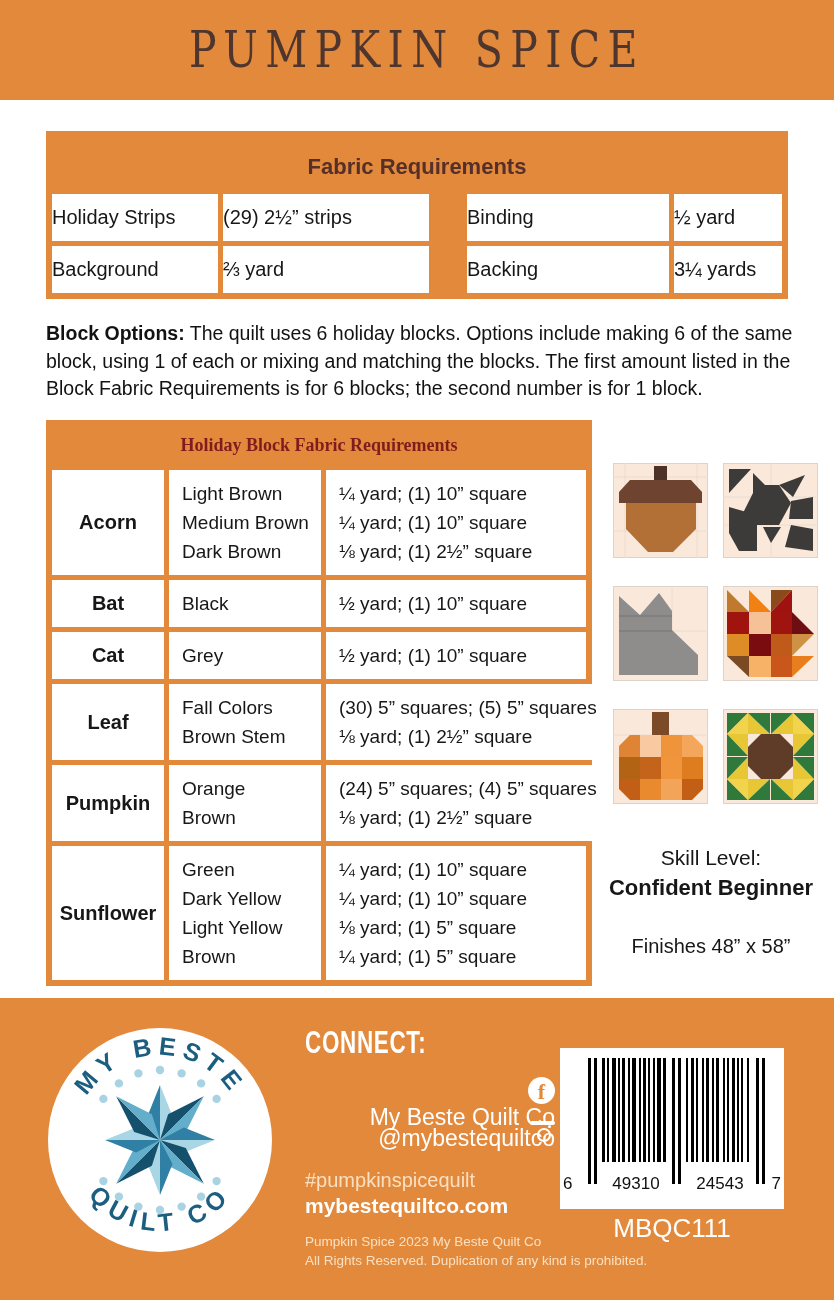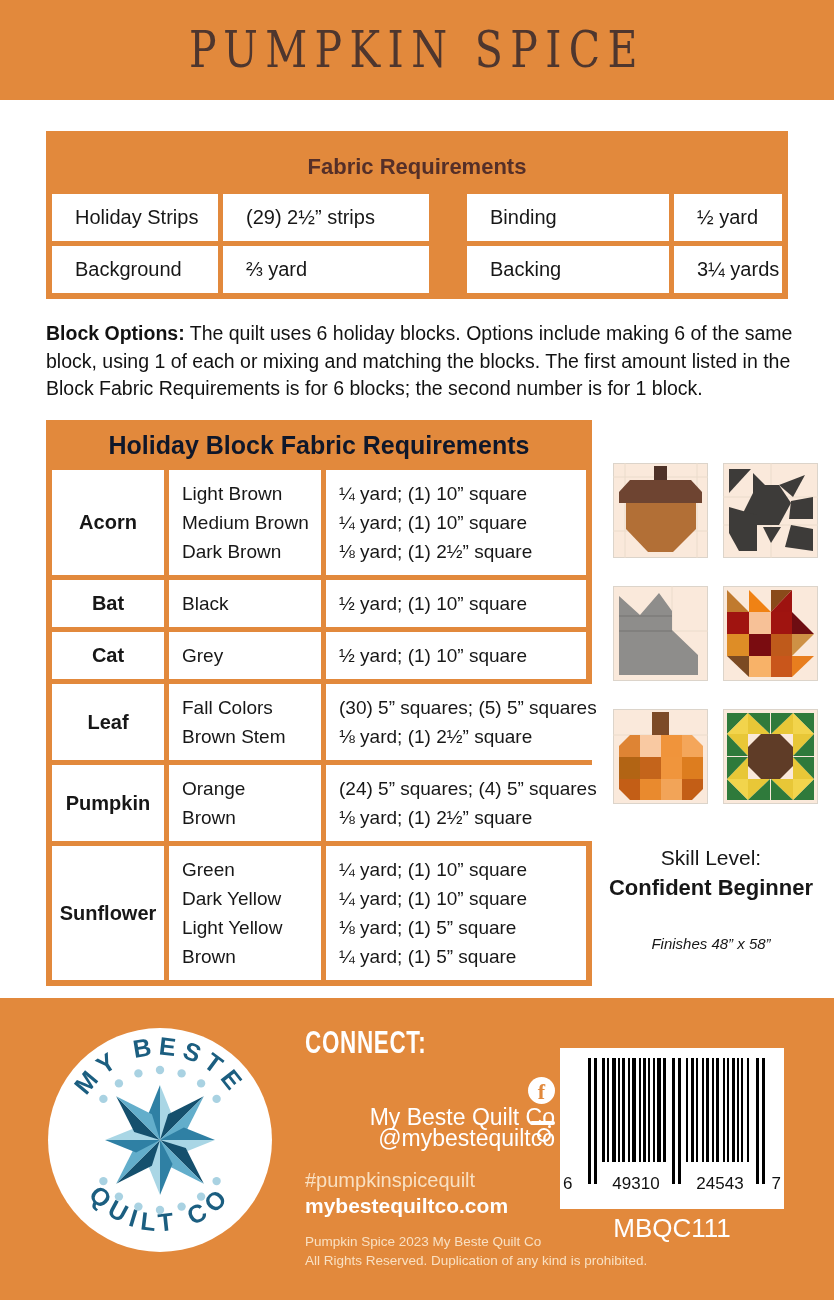--- a/index.html
+++ b/index.html
@@ -16,51 +16,51 @@
   .title { font-family:"DejaVu Serif", serif; font-weight:400; font-size:50px;
     color:#4E362E; letter-spacing:9px; transform:scaleX(0.82); transform-origin:center;
     white-space:nowrap; }
 
   
   .fr-table { position:absolute; left:46px; top:131px; width:742px; background:#E2893C; }
   .tbl-header { height:55px; display:flex; align-items:center; justify-content:center;
     color:#552F28; font-weight:bold; font-size:22px;margin-top:8px; }
   .fr-body { display:grid; grid-template-columns:166px 206px 28px 202px 1fr;
     grid-auto-rows:47px; gap:5px; padding:0 6px 6px 6px; }
-  .cell { background:#ffffff; display:flex; align-items:center; font-size:20px; padding-left:23px; }
+  .cell { background:#ffffff; display:flex; align-items:center; font-size:20px; padding-left:0; }
   .spacer { background:transparent; }
 
   
   .block-options { position:absolute; left:46px; top:320px; width:752px;
     font-size:19.5px; line-height:27.5px; color:#121212; }
   .block-options b { font-weight:bold; }
 
   
   .hb-table { position:absolute; left:46px; top:420px; width:546px; background:#E2893C; padding-bottom:6px; }
   .hb-header { height:50px; display:flex; align-items:center; justify-content:center;
-    color:#0f172a; font-weight:bold; font-size:25px; }
+    color:#7f1d1d; font-weight:bold; font-size:18px;font-family:Liberation Serif, serif; }
   .hb-body { padding:0 6px; }
   .hb-row { display:grid; grid-template-columns:112px 152px 1fr; gap:5px; margin-top:5px; }
   .hb-row:first-child { margin-top:0; }
   .hb-name { background:#fff; display:flex; align-items:center; justify-content:center;
     font-weight:bold; font-size:20px; }
   .hb-list { background:#fff; display:flex; flex-direction:column; justify-content:center;
     padding:9px 4px 9px 13px; font-size:19px; }
   .hb-list div { line-height:29px; white-space:nowrap; }
 
   
   .blocks-grid { position:absolute; left:613px; top:463px; display:grid;
     grid-template-columns:95px 95px; grid-auto-rows:95px; column-gap:15px; row-gap:28px; }
   .qblock { width:95px; height:95px; display:block; }
 
   
   .skill { position:absolute; left:596px; top:843px; width:230px; text-align:center; }
   .skill-label { font-size:21px; line-height:30px; }
   .skill-level { font-size:22px; font-weight:bold; line-height:30px; }
-  .skill-finish { font-size:15px; margin-top:32px;font-style:italic; }
+  .skill-finish { font-size:20px; margin-top:32px; }
 
   
   .footer { position:absolute; left:0; top:998px; width:834px; height:302px; background:#E2893C; }
   .logo-wrap { position:absolute; left:45px; top:27px; width:230px; height:230px; }
   .logo-arc { font-family:"Liberation Sans", sans-serif; font-size:25px; font-weight:bold;
     letter-spacing:6px; fill:#1B5E80; }
 
   .connect { position:absolute; left:305px; top:26px; width:250px; color:#fff; }
   .connect-title { display:inline-block; font-size:32px; font-weight:bold; letter-spacing:1px;
     transform:scaleX(0.70); transform-origin:left center; white-space:nowrap; }

